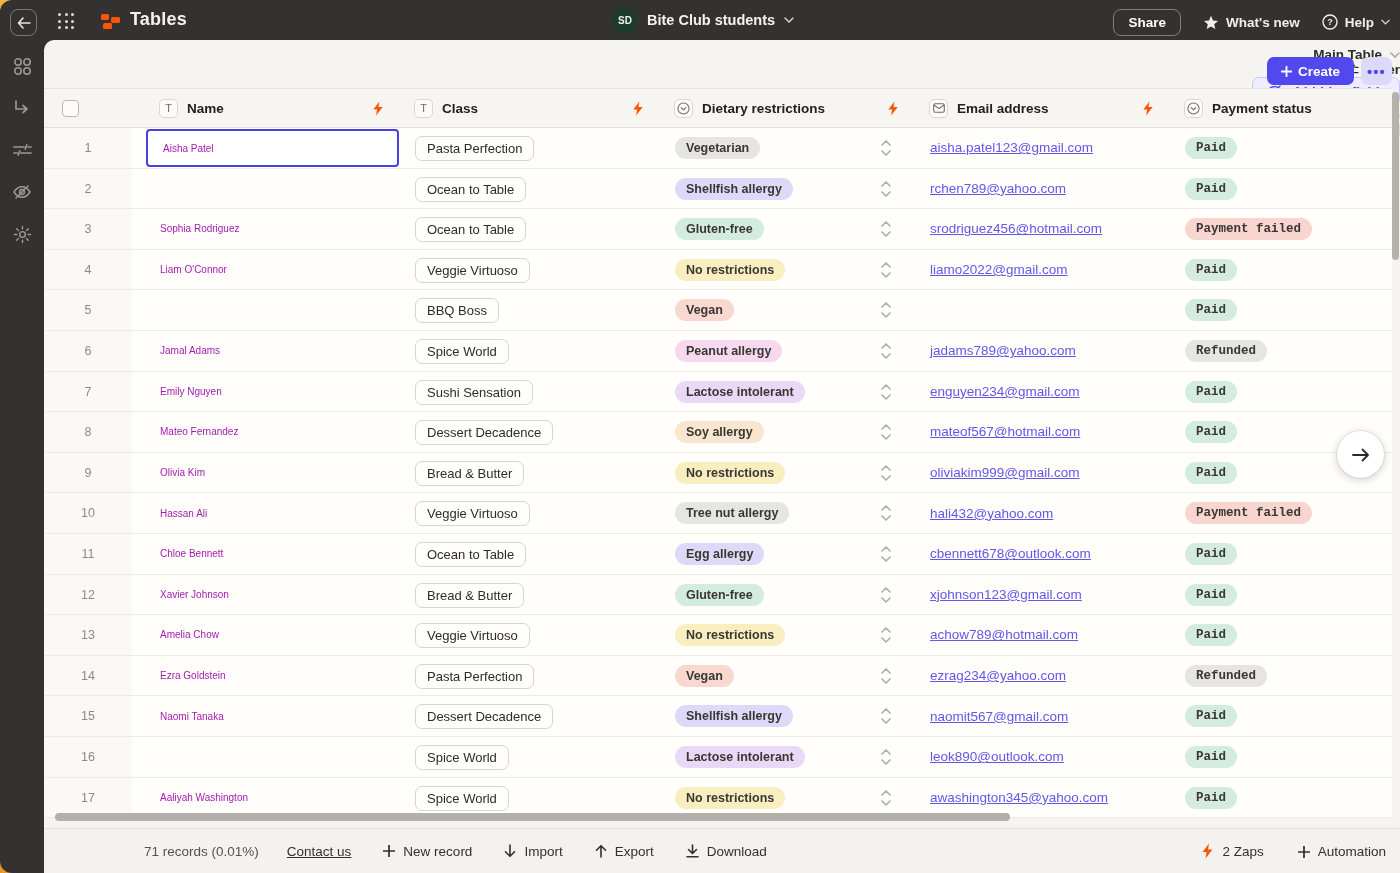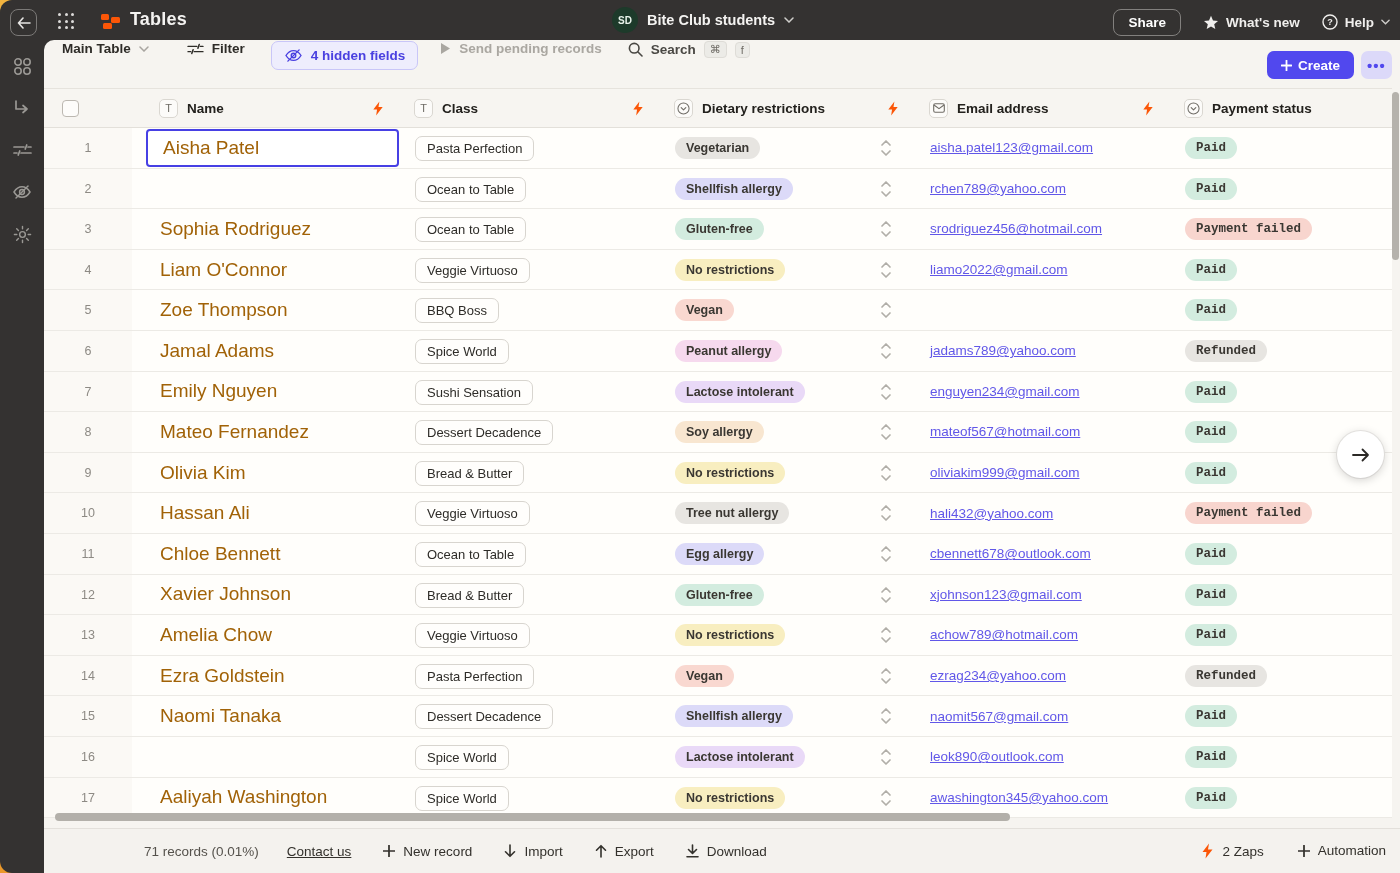--- a/index.html
+++ b/index.html
@@ -23,57 +23,57 @@
   .chev { display:inline-block; }
 
   
   .sidebar { position:absolute; left:0; top:44px; width:44px; bottom:0; display:flex; flex-direction:column; align-items:center; padding-top:12px; gap:22px; }
   .side-icon { width:20px; height:20px; display:flex; align-items:center; justify-content:center; color:#9a9894; cursor:pointer; }
 
   
   #content { position:absolute; left:44px; top:40px; right:0; bottom:0; background:#f6f4f0; border-top-left-radius:10px; }
 
   
-  .toolbar { position:absolute; left:0; top:1px; right:0; height:48px; display:flex; align-items:flex-start; }
+  .toolbar { position:absolute; left:0; top:7px; right:0; height:48px; display:flex; align-items:flex-end;flex-direction:column; }
   .tool-item { display:flex; align-items:center; gap:8px; font-size:13.5px; color:#2e2c28; font-weight:bold; cursor:pointer; white-space:nowrap; }
   .hidden-chip { display:flex; align-items:center; gap:8px; background:#eeedfd; border:1px solid #c9c6f8; border-radius:7px; padding:6px 12px; color:#4a41e0; font-size:13.5px; font-weight:bold; cursor:pointer; }
   .muted { color:#aaa7a1; }
   .keycap { background:#ecebe7; border:1px solid #dedcd7; border-radius:4px; font-size:11px; color:#6f6c66; padding:1px 5px; font-weight:normal; }
   .create-btn { position:absolute; right:46px; top:10px; height:28px; padding:0 14px; background:#5148ee; color:#fff; border-radius:7px; font-size:13.5px; font-weight:bold; display:flex; align-items:center; gap:6px; cursor:pointer; }
   .more-btn { position:absolute; right:8px; top:10px; width:31px; height:28px; background:#dcd9f9; color:#5148ee; border-radius:7px; display:flex; align-items:center; justify-content:center; font-size:15px; font-weight:bold; letter-spacing:1px; cursor:pointer; }
 
   
   .vline { position:absolute; top:48px; width:1px; background:#eceae4; }
   .thead { position:absolute; left:0; top:48px; right:8px; height:40px; background:#f7f5f1; border-top:1px solid #e6e3dd; border-bottom:1px solid #e3e0da; }
   .hcell { position:absolute; top:0; height:100%; display:flex; align-items:center; }
   .type-box { width:19px; height:19px; border:1px solid #dad7d1; border-radius:5px; background:#fcfbf9; color:#6f6c66; font-size:11px; display:flex; align-items:center; justify-content:center; margin-right:9px; }
   .hlabel { font-size:13.5px; font-weight:bold; color:#23211d; }
   .bolt { position:absolute; right:18px; top:12px; }
   .checkbox { position:absolute; left:18px; top:11px; width:17px; height:17px; border:1.5px solid #bcb8b1; border-radius:4px; background:#fdfcfa; cursor:pointer; }
 
   .row { position:absolute; left:0; right:8px; height:40.6px; background:#fffefb; border-bottom:1px solid #eceae5; }
   .rownum { position:absolute; left:0; width:88px; text-align:center; line-height:40.6px; font-size:12.5px; color:#8d8a84; background:#fbf9f5; height:100%; }
-  .cell-name { position:absolute; left:101px; width:255px; height:100%; display:flex; align-items:center; padding-left:15px; font-size:19px; color:#a16207; }
+  .cell-name { position:absolute; left:101px; width:255px; height:100%; display:flex; align-items:center; padding-left:15px; font-size:10px; color:#a21caf; }
   .cell-name.selected { border:2px solid #4740e4; border-radius:4px; background:#fff; left:102px; width:253px; height:38px; top:1px; }
   .class-pill { position:absolute; left:371px; top:8px; border:1px solid #d8d5cf; background:#fffefc; border-radius:7px; padding:4px 11px; font-size:13px; color:#2e2c28; }
   .diet-pill { position:absolute; left:631px; top:9px; border-radius:11px; padding:4px 11px; font-size:12.5px; font-weight:bold; color:#3a3732; }
   .stepper { position:absolute; left:836px; top:10px; cursor:pointer; }
   .email { position:absolute; left:886px; height:100%; display:flex; align-items:center; font-size:13.5px; color:#6157e8; text-decoration:underline; cursor:pointer; }
   .status-pill { position:absolute; left:1141px; top:9px; border-radius:11px; padding:4px 11px; font-size:12.5px; font-weight:bold; color:#3a3732;font-family:Liberation Mono, monospace; }
 
   .fab { position:absolute; right:16px; top:391px; width:47px; height:47px; border-radius:50%; background:#fff; box-shadow:0 2px 10px rgba(0,0,0,.18), 0 0 0 1px #efedea; display:flex; align-items:center; justify-content:center; font-size:19px; color:#2b2926; cursor:pointer; }
   .vscroll { position:absolute; right:1px; top:52px; width:7px; height:168px; background:#b5b2ac; border-radius:4px; cursor:pointer; }
   .hscroll { position:absolute; left:11px; top:773px; height:8px; width:955px; background:#b3b0aa; border-radius:4px; cursor:pointer; }
 
   
   .footer { position:absolute; left:0; right:0; bottom:0; height:45px; background:#f4f2ee; border-top:1px solid #e3e0db; display:flex; align-items:center; font-size:13.5px; color:#33312c; }
   .footer .f-item { display:flex; align-items:center; gap:8px; cursor:pointer; white-space:nowrap; }
   .records-count { color:#55524c; cursor:default;margin-left:48px; }
   .contact-link { text-decoration:underline; }
-  .footer-right { position:absolute; right:14px; display:flex; align-items:flex-start; gap:34px; }
+  .footer-right { position:absolute; right:14px; display:flex; align-items:flex-end; gap:34px; }
   svg { display:block; }
 </style>
 </head>
 <body>
 
 <div id="stage">
   <div id="shell">
 
     <div class="topbar">
       <div class="back-btn">
@@ -334,21 +334,20 @@
               <svg width="12" height="20" viewBox="0 0 12 20">
                 <path d="M2 7 L6 3 L10 7" stroke="#b1aea8" stroke-width="1.7" fill="none" stroke-linecap="round" stroke-linejoin="round"></path>
                 <path d="M2 13 L6 17 L10 13" stroke="#b1aea8" stroke-width="1.7" fill="none" stroke-linecap="round" stroke-linejoin="round"></path>
               </svg>
             </div>
             <div class="email">liamo2022@gmail.com</div>
             <div class="status-pill" style="background:#d3ecdf">Paid</div>
           </div>
           <div class="row" style="top:250.4px">
             <div class="rownum">5</div>
-            <div class="cell-name">Zoe Thompson</div>
             <div class="class-pill">BBQ Boss</div>
             <div class="diet-pill" style="background:#f9d8d0">Vegan</div>
             <div class="stepper">
               <svg width="12" height="20" viewBox="0 0 12 20">
                 <path d="M2 7 L6 3 L10 7" stroke="#b1aea8" stroke-width="1.7" fill="none" stroke-linecap="round" stroke-linejoin="round"></path>
                 <path d="M2 13 L6 17 L10 13" stroke="#b1aea8" stroke-width="1.7" fill="none" stroke-linecap="round" stroke-linejoin="round"></path>
               </svg>
             </div>
             <div class="status-pill" style="background:#d3ecdf">Paid</div>
           </div>

